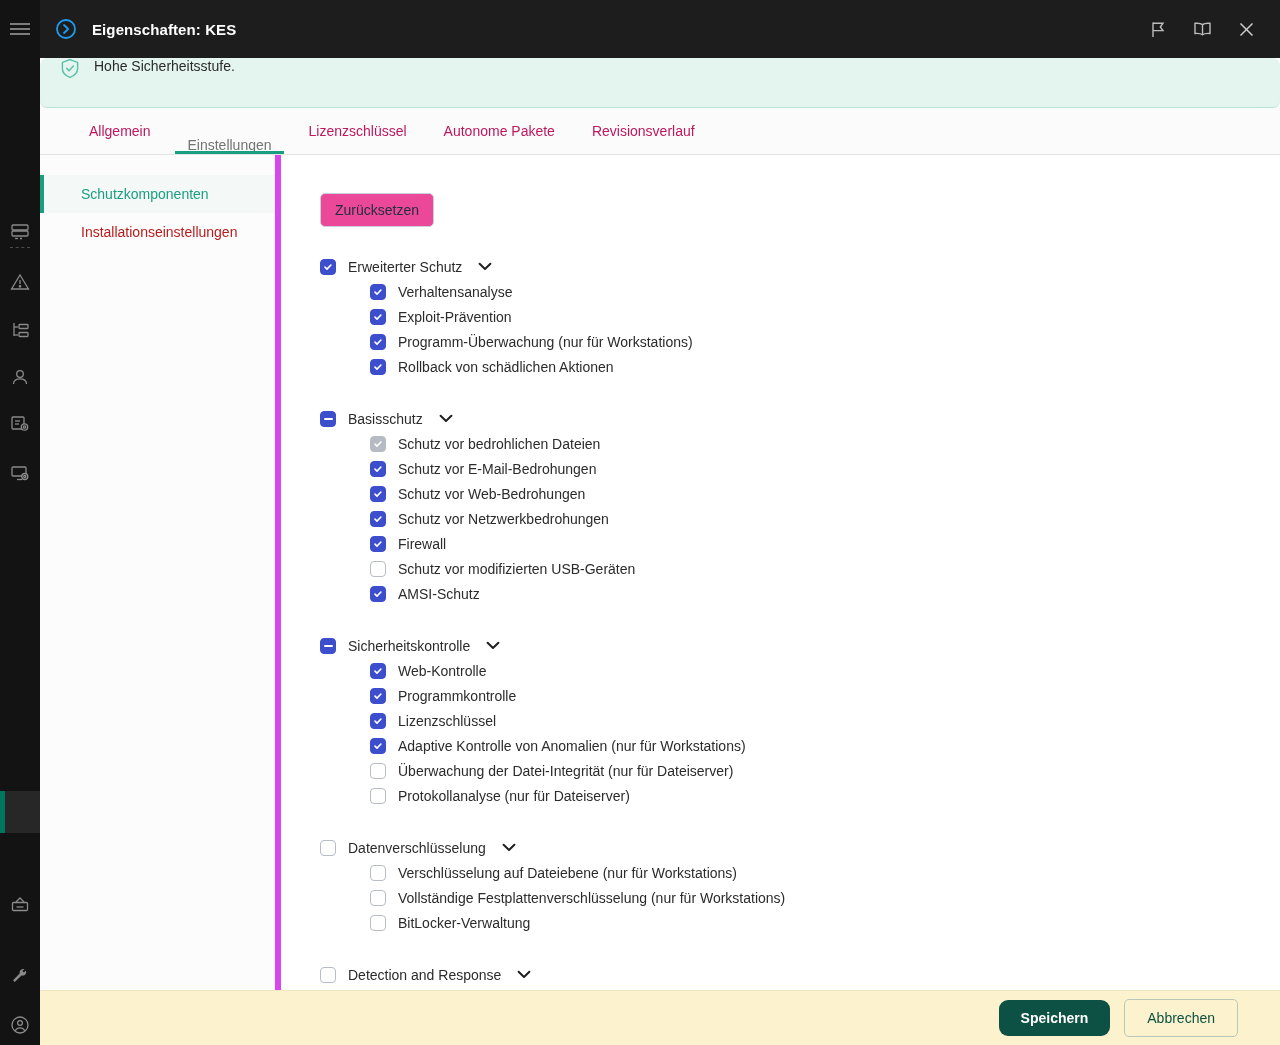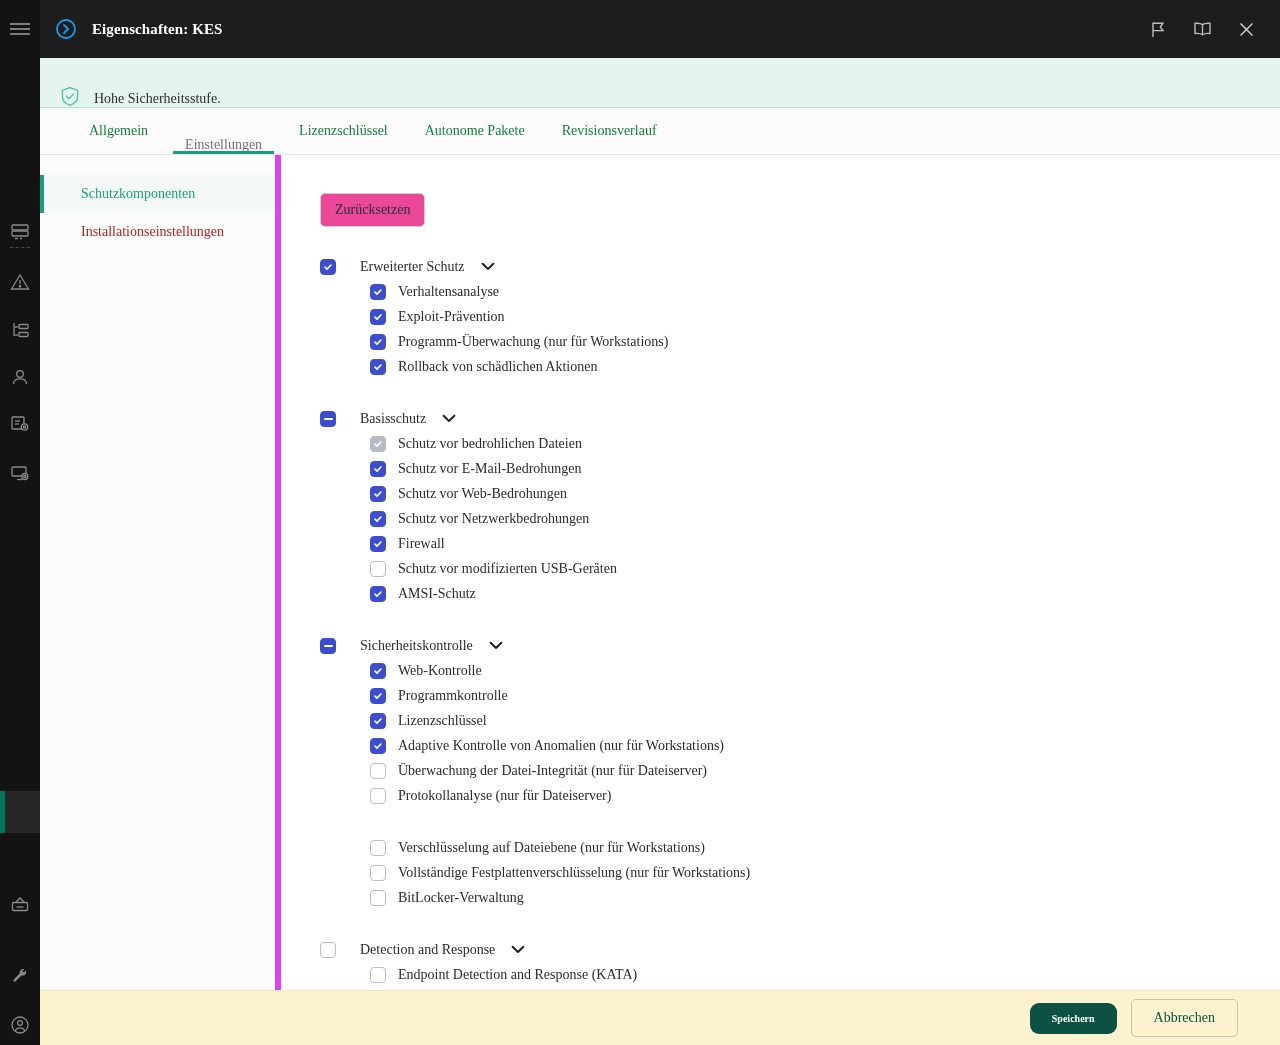--- a/index.html
+++ b/index.html
@@ -1,21 +1,21 @@
 <!DOCTYPE html>
 <html><head>
 <meta charset="utf-8">
 <style>
   * { box-sizing: border-box; margin: 0; padding: 0; }
   html, body {
     width: 1280px; height: 1045px;
     font-family: "Liberation Sans", sans-serif;
     background: #0f0f0f; overflow: hidden;
   }
-  .app { position: relative; width: 1280px; height: 787px; font-family: Liberation Serif, serif; }
+  .app { position: relative; width: 1280px; height: 787px; }
 
   
   .rail {
     position: absolute; left: 0; top: 0; width: 40px; height: 1045px;
     background: #131313;
   }
   .rail-ico {
     position: absolute; left: 0; width: 40px; height: 34px;
     display: flex; align-items: center; justify-content: center;
     color: #8a8a8a;
@@ -51,33 +51,33 @@
   }
   .title-actions { margin-left: auto; display: flex; align-items: center; gap: 22px; padding-right: 9px; }
   .title-btn {
     width: 22px; height: 22px; display: flex; align-items: center; justify-content: center;
     color: #bdbdbd; cursor: pointer;
   }
 
   
   .banner {
     height: 50px; background: #e4f5f0; border-bottom: 1px solid #b9e2d8;
-    display: flex; align-items: flex-end; padding-left: 20px; gap: 14px;
+    display: flex; align-items: flex-start; padding-left: 20px; gap: 14px; border-radius: 7px;
   }
   .banner-ico { color: #57bfa6; display: flex; }
   .banner-text { font-size: 14px; color: #2b2b2b; }
 
   
   .tabs {
     height: 47px; background: #fbfbfb; border-bottom: 1px solid #e3e3e3;
     display: flex; align-items: stretch; padding-left: 37px; gap: 0;
   }
   .tab {
     position: relative; display: flex; align-items: center; padding: 0 12px;
-    font-size: 14px; color: #15803d; cursor: pointer; white-space: nowrap;
+    font-size: 14px; color: #be185d; cursor: pointer; white-space: nowrap;
   }
   .tab + .tab { margin-left: 13px; }
   .tab.active { color: #737373; margin-top: 27px; }
   .tab.active::after {
     content: ""; position: absolute; left: 0; right: 0; bottom: 0;
     height: 3px; background: #1a9e80;
   }
 
   
   .body { display: flex; height: 849px; }
@@ -105,21 +105,21 @@
     cursor: pointer; font-family: inherit;
   }
 
   .group { margin-top: 27px; }
   .group-head { display: flex; align-items: center; gap: 0; height: 22px; }
   .row {
     display: flex; align-items: center; height: 25px;
   }
   .row.child { padding-left: 50px; }
   .row-label { font-size: 14px; color: #2b2b2b; margin-left: 12px; white-space: nowrap; }
-  .group-head .row-label { margin-left: 24px; }
+  .group-head .row-label { margin-left: 12px; }
   .group-head .chev { margin-left: 16px; display: flex; align-items: center; cursor: pointer; }
 
   
   .cb {
     width: 16px; height: 16px; border-radius: 4px; flex: none;
     display: flex; align-items: center; justify-content: center; cursor: pointer;
     position: relative;
   }
   .cb.on { background: #3c4ecc; border: 1px solid #3c4ecc; }
   .cb.off { background: #ffffff; border: 1px solid #b8bcc4; }
@@ -132,21 +132,21 @@
 
   
   .footer {
     position: absolute; left: 0; bottom: 0; width: 1240px; height: 55px;
     background: #fcf3ce; border-top: 1px solid #f0e6bd;
     display: flex; align-items: center; justify-content: flex-end; gap: 14px;
     padding-right: 42px;
   }
   .btn-primary {
     background: #0c5143; color: #ffffff; border: none; border-radius: 9px;
-    padding: 10px 22px; font-size: 10px; font-weight: bold; cursor: pointer;
+    padding: 10px 22px; font-size: 14px; font-weight: bold; cursor: pointer;
     font-family: inherit;
   }
   .btn-ghost {
     background: transparent; color: #0c5143; border: 1px solid #b9c6b8;
     border-radius: 5px; padding: 10px 22px; font-size: 14px; cursor: pointer;
     font-family: inherit;
   }
 </style>
 </head>
 <body>
@@ -454,20 +454,29 @@
               <div class="row child">
                 <span class="cb off"></span>
                 <span class="row-label">Überwachung der Datei-Integrität (nur für Dateiserver)</span>
               </div>
               <div class="row child">
                 <span class="cb off"></span>
                 <span class="row-label">Protokollanalyse (nur für Dateiserver)</span>
               </div>
             </div>
             <div class="group">
+              <div class="group-head row">
+                <span class="cb off"></span>
+                <span class="row-label">Datenverschlüsselung</span>
+                <span class="chev">
+                  <svg width="14" height="9" viewBox="0 0 14 9" fill="none" stroke="#1f1f1f" stroke-width="2" stroke-linecap="round" stroke-linejoin="round">
+                    <path d="M1.6 1.8 L7 7 L12.4 1.8"></path>
+                  </svg>
+                </span>
+              </div>
               <div class="row child">
                 <span class="cb off"></span>
                 <span class="row-label">Verschlüsselung auf Dateiebene (nur für Workstations)</span>
               </div>
               <div class="row child">
                 <span class="cb off"></span>
                 <span class="row-label">Vollständige Festplattenverschlüsselung (nur für Workstations)</span>
               </div>
               <div class="row child">
                 <span class="cb off"></span>

